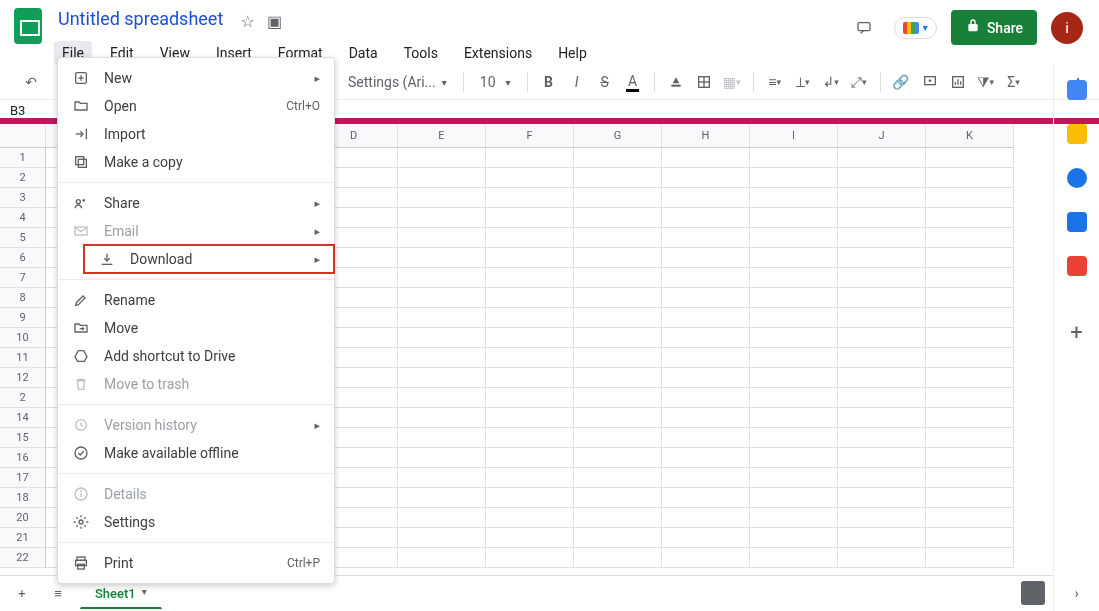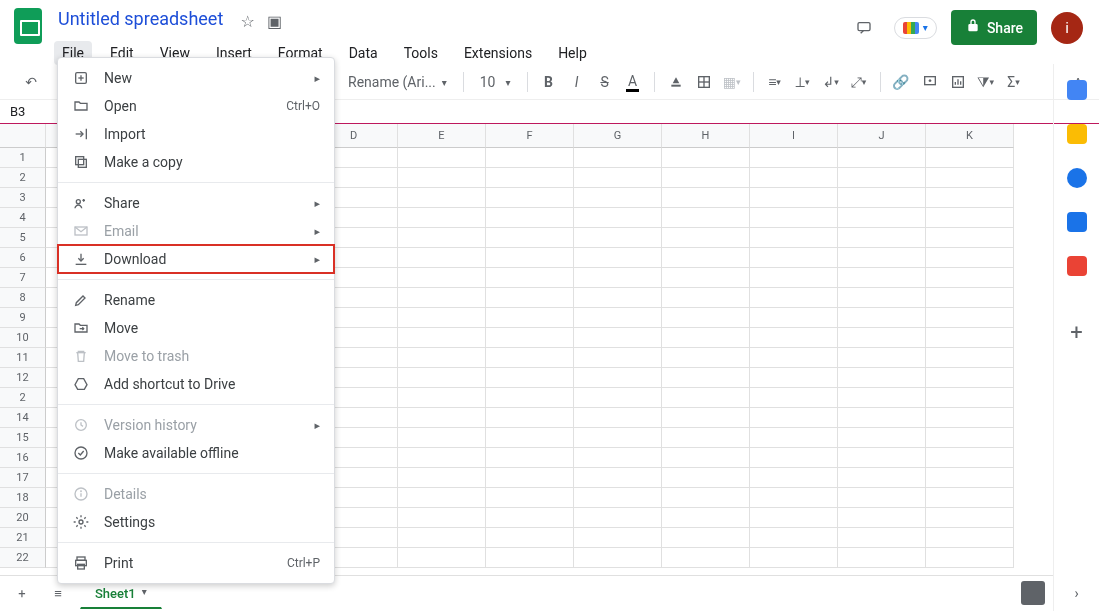--- a/index.html
+++ b/index.html
@@ -26,21 +26,21 @@
   .avatar { width:32px; height:32px; border-radius:50%; background:#a52714; color:#fff; display:flex; align-items:center; justify-content:center; font-size:15px;}
 
   
   .toolbar { height:36px; border-top:1px solid transparent; border-bottom:1px solid #eee; display:flex; align-items:center; padding:0 10px 0 20px; gap:6px; color:#5f6368;}
   .tb-sep { width:1px; height:20px; background:#dadce0; margin:0 4px;}
   .tb-item { min-width:22px; height:24px; display:flex; align-items:center; justify-content:center; font-size:14px; padding:0 2px;}
   .tb-text { padding:0 6px; }
   .tb-collapse { margin-left:auto; }
 
   
-  .fx-row { height:24px; border-bottom:1px solid #be185d; display:flex; align-items:center; }
+  .fx-row { height:24px; border-bottom:6px solid #be185d; display:flex; align-items:flex-end; }
   .name-box { width:52px; padding-left:10px; font-size:13px; color:#202124; }
 
   
   .grid-wrap { position:absolute; top:124px; left:0; right:46px; bottom:36px; overflow:hidden;}
   .col-headers { display:flex; height:24px; }
   .corner { width:46px; border-right:1px solid #e0e0e0; border-bottom:1px solid #ccc; background:#f8f9fa;}
   .col-h { width:88px; border-right:1px solid #e0e0e0; border-bottom:1px solid #ccc; background:#f8f9fa; display:flex; align-items:center; justify-content:center; color:#5f6368; font-size:11px;}
   .rows { }
   .row { display:flex; height:20px;}
   .row-h { width:46px; border-right:1px solid #ccc; border-bottom:1px solid #e0e0e0; background:#f8f9fa; display:flex; align-items:center; justify-content:center; color:#5f6368; font-size:11px;}
@@ -62,21 +62,21 @@
   
   .menu { position:absolute; left:57px; top:57px; width:278px; background:#fff; border:1px solid #dadce0; border-radius:4px; box-shadow:0 2px 6px rgba(0,0,0,.2); padding:6px 0; z-index:50;}
   .menu-item { display:flex; align-items:center; height:28px; padding:0 14px; gap:14px; color:#3c4043; cursor:pointer; position:relative;}
   .menu-item.disabled { color:#9aa0a6; }
   .menu-item .mi-label { flex:1; font-size:14px;}
   .menu-item .mi-icon { width:18px; height:18px; display:flex; align-items:center; justify-content:center; color:#5f6368;}
   .menu-item.disabled .mi-icon { color:#bdc1c6;}
   .menu-item .mi-shortcut { color:#5f6368; font-size:12px;}
   .menu-item .mi-arrow { color:#5f6368; font-size:11px;}
   .menu-divider { height:1px; background:#e8eaed; margin:6px 0;}
-  .menu-item.highlight { outline:2px solid #d93025; outline-offset:-1px; z-index:1;}
+  .menu-item.highlight { outline:2px solid #d93025; outline-offset:-1px; z-index:1;margin-left:26px;}
 
   svg { width:16px; height:16px; }
 </style>
 </head>
 <body>
 
 <div class="header">
   <div class="logo">
       <div class="logo-box"></div>
     </div>
@@ -119,21 +119,21 @@
     </div>
     <div class="avatar">i</div>
   </div>
 </div>
 
 <div class="toolbar">
   <div class="tb-item">↶</div>
   <div class="tb-item" style="visibility:hidden">↷</div>
   <div style="width:260px"></div>
   <div class="tb-item tb-text">
-      <span>Rename (Ari...</span> 
+      <span>Settings (Ari...</span> 
       <span style="font-size:10px;margin-left:6px;">▾</span>
     </div>
   <div class="tb-sep"></div>
   <div class="tb-item tb-text">
       <span>10</span> 
       <span style="font-size:10px;margin-left:10px;">▾</span>
     </div>
   <div class="tb-sep"></div>
   <div class="tb-item">
       <b>B</b>
@@ -568,38 +568,38 @@
     <div class="menu-item">
       <span class="mi-icon">
         <svg viewBox="0 0 24 24" fill="none" stroke="currentColor" stroke-width="2">
           <path d="M3 6h6l2 2h10v10H3z"></path>
           <path d="M10 13h6"></path>
           <path d="M14 11l2 2-2 2"></path>
         </svg>
       </span>
       <span class="mi-label">Move</span>
     </div>
+    <div class="menu-item">
+      <span class="mi-icon">
+        <svg viewBox="0 0 24 24" fill="none" stroke="currentColor" stroke-width="2">
+          <path d="M8 4h8l5 9-4 7H7l-4-7z"></path>
+        </svg>
+      </span>
+      <span class="mi-label">Add shortcut to Drive</span>
+    </div>
     <div class="menu-item disabled">
       <span class="mi-icon">
         <svg viewBox="0 0 24 24" fill="none" stroke="currentColor" stroke-width="2">
           <path d="M5 7h14"></path>
           <path d="M8 7V5h8v2"></path>
           <path d="M7 7l1 13h8l1-13"></path>
         </svg>
       </span>
       <span class="mi-label">Move to trash</span>
     </div>
-    <div class="menu-item">
-      <span class="mi-icon">
-        <svg viewBox="0 0 24 24" fill="none" stroke="currentColor" stroke-width="2">
-          <path d="M8 4h8l5 9-4 7H7l-4-7z"></path>
-        </svg>
-      </span>
-      <span class="mi-label">Add shortcut to Drive</span>
-    </div>
     <div class="menu-divider"></div>
     <div class="menu-item disabled">
       <span class="mi-icon">
         <svg viewBox="0 0 24 24" fill="none" stroke="currentColor" stroke-width="2">
           <circle cx="12" cy="12" r="8"></circle>
           <path d="M12 8v4l3 2"></path>
         </svg>
       </span>
       <span class="mi-label">Version history</span>
       <span class="mi-arrow">▸</span>

